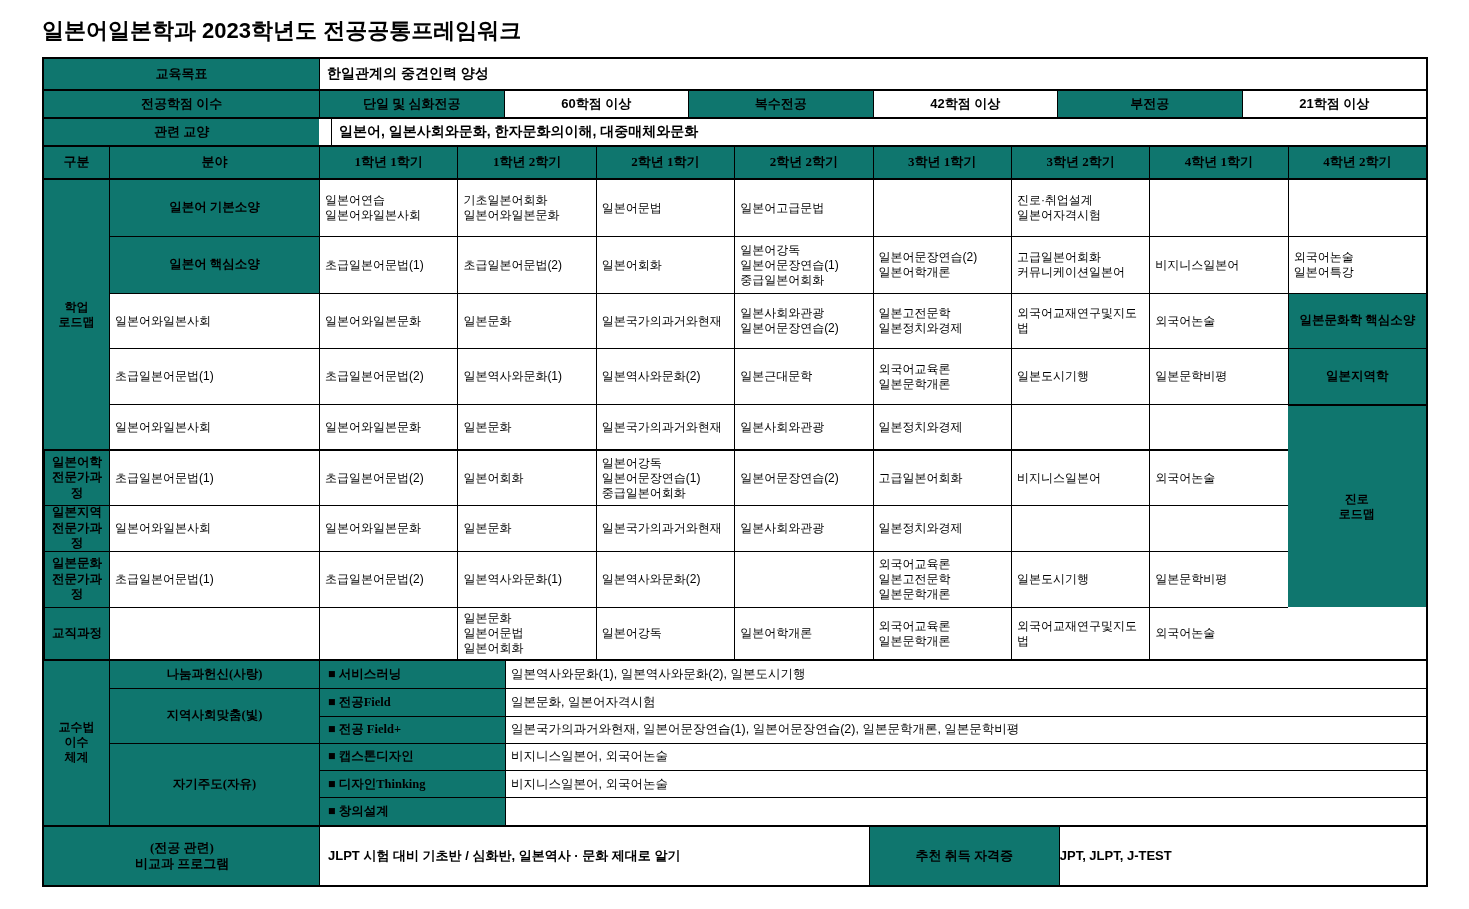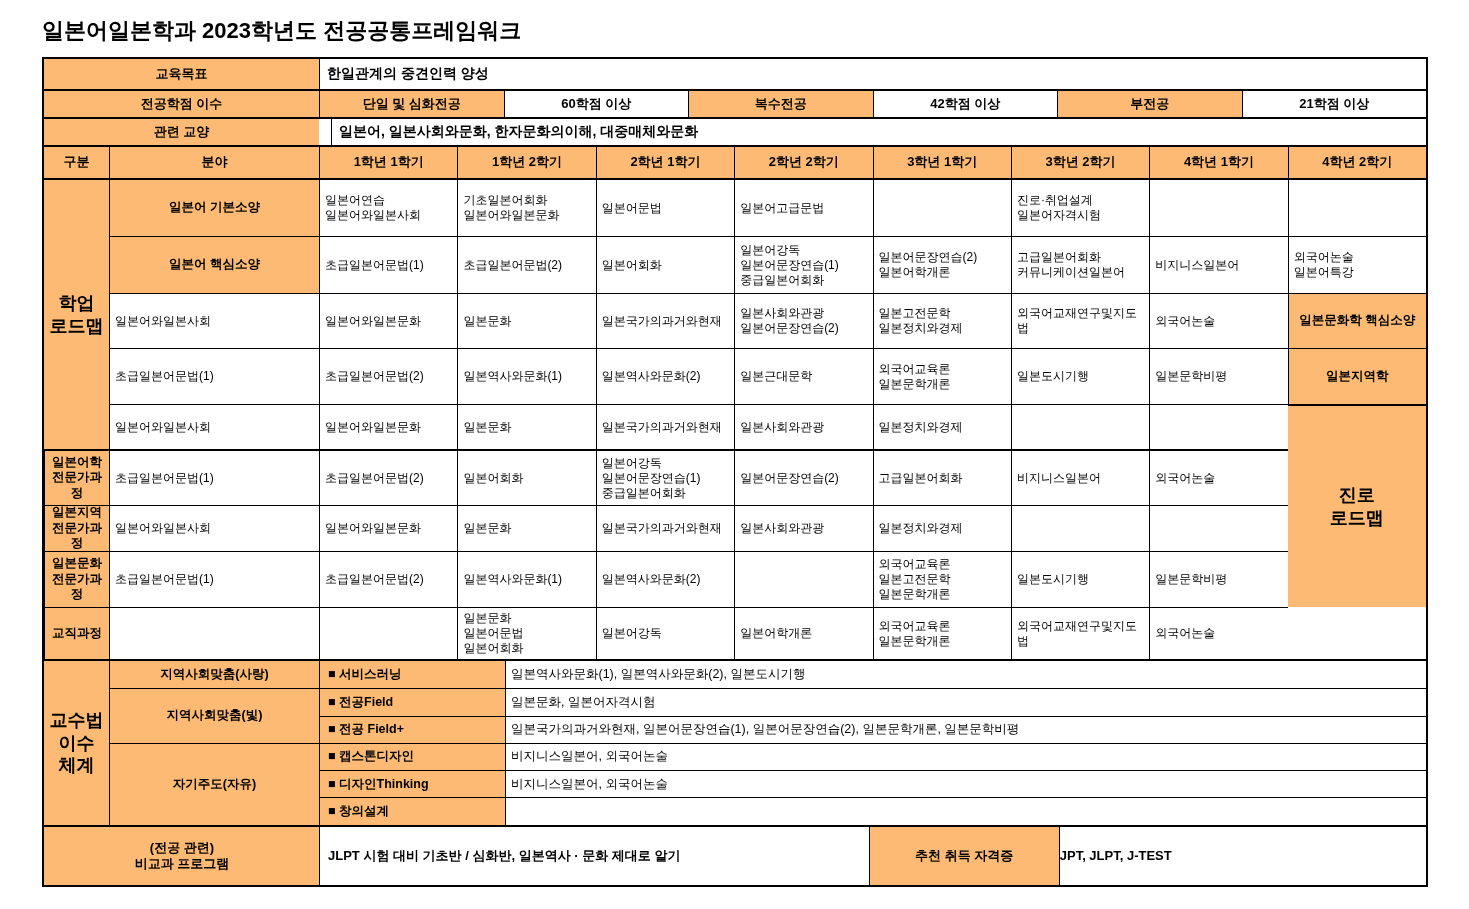--- a/index.html
+++ b/index.html
@@ -24,21 +24,21 @@
   .cell {
     display:flex; align-items:center;
     border-left:1px solid #000;
     padding:2px 5px;
     font-size:12px; line-height:1.25;
     overflow:hidden;
   }
   .cell.first { border-left:none; }
   .center { justify-content:center; text-align:center; }
   .bold { font-weight:bold; }
-  .gray { background:#fdba74; }
+  .gray { background:#0f766e;font-family:Liberation Serif, serif; }
   .multiline { white-space:pre-line; }
 
   
   .irow { display:flex; }
   .irow + .irow { border-top:2px solid #000; }
   .irow .label { width:275px; font-size:13px; }
   .irow .wide { flex:1; font-size:14px; padding-left:7px; }
   .r-goal { height:30px; }
   .r-credit { height:28px; }
   .r-liberal { height:28px;gap:12px; }
@@ -55,21 +55,21 @@
 
   
   .roadmap {
     display:grid;
     grid-template-columns:65px 210px repeat(8,1fr);
     grid-template-rows:56px 57px 55px 56px 45px 56px 46px 56px 52px;
   }
   .roadmap .cell { border-top:1px solid #000; }
   .roadmap .cell.bt0 { border-top:none; }
   .roadmap .cell.bt2 { border-top:2px solid #000; }
-  .group-cell { font-size:18px; }
+  .group-cell { font-size:12px; }
   .field-cell { font-size:12.5px; }
 
   
   .methods {
     display:grid;
     grid-template-columns:65px 210px 186px 1fr;
     grid-template-rows:repeat(6,27.3px);
   }
   .methods .cell { border-top:1px solid #000; }
   .methods .cell.bt0 { border-top:none; }
@@ -228,21 +228,21 @@
       <div class="cell multiline">외국어교육론
 일본문학개론</div>
       <div class="cell multiline">외국어교재연구및지도법</div>
       <div class="cell multiline">외국어논술</div>
     </div>
 
   <div class="methods sect">
       <div class="cell first group-cell gray bold center multiline bt0" style="grid-row: span 6;">교수법
 이수
 체계</div>
-      <div class="cell cat-cell gray bold center bt0" style="grid-row: span 1;">지역사회맞춤(사랑)</div>
+      <div class="cell cat-cell gray bold center bt0" style="grid-row: span 1;">나눔과헌신(사랑)</div>
       <div class="cell method-name gray bold bt0">■ 서비스러닝</div>
       <div class="cell method-courses bt0">일본역사와문화(1), 일본역사와문화(2), 일본도시기행</div>
       <div class="cell cat-cell gray bold center" style="grid-row: span 2;">지역사회맞춤(빛)</div>
       <div class="cell method-name gray bold">■ 전공Field</div>
       <div class="cell method-courses">일본문화, 일본어자격시험</div>
       <div class="cell method-name gray bold">■ 전공 Field+</div>
       <div class="cell method-courses">일본국가의과거와현재, 일본어문장연습(1), 일본어문장연습(2), 일본문학개론, 일본문학비평</div>
       <div class="cell cat-cell gray bold center" style="grid-row: span 3;">자기주도(자유)</div>
       <div class="cell method-name gray bold">■ 캡스톤디자인</div>
       <div class="cell method-courses">비지니스일본어, 외국어논술</div>

